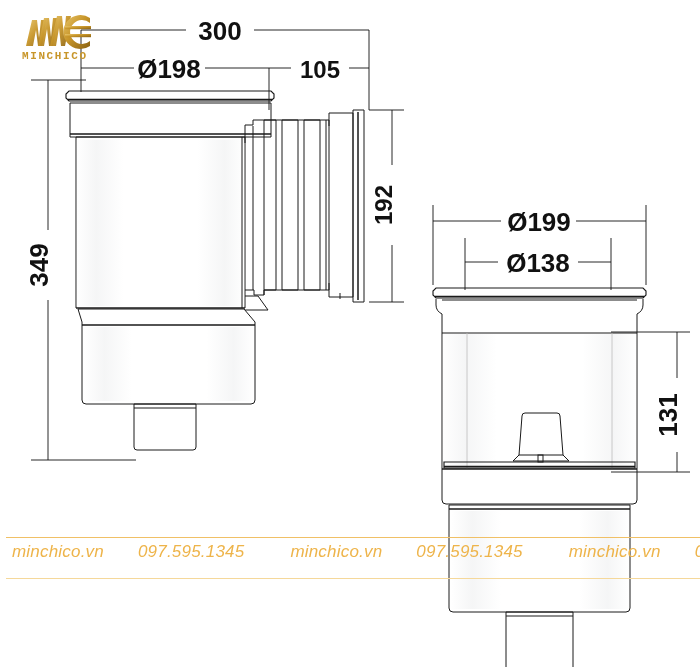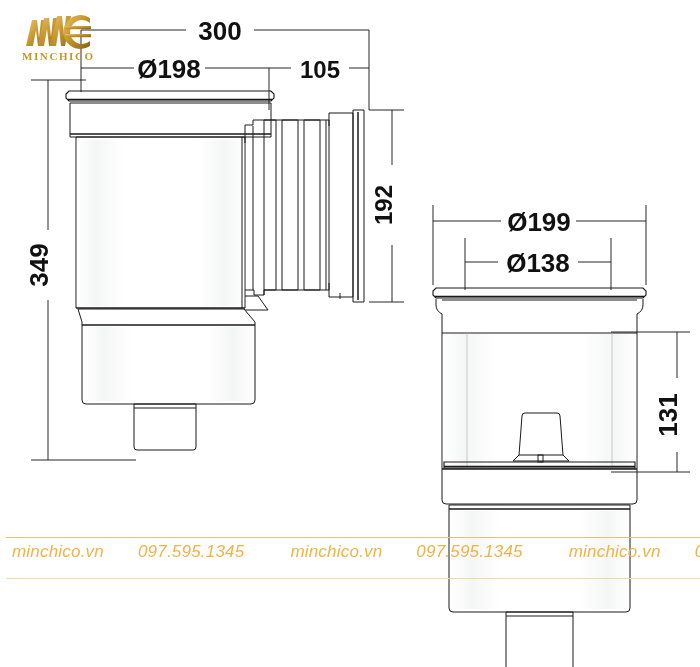--- a/index.html
+++ b/index.html
@@ -12,21 +12,21 @@
   #stage{position:absolute;left:6px;top:0;width:700px;height:579px;}
   svg#drawing{position:absolute;left:0;top:0;width:700px;height:667px;display:block;}
 
   
   #logo{
     position:absolute;left:14px;top:6px;width:96px;height:62px;
     pointer-events:none;
   }
   #logo .logo-text{
     position:absolute;left:2px;top:44px;
-    font-family:Liberation Serif, serif;
+    font-family:Liberation Mono, monospace;
     font-size:11px;font-weight:700;letter-spacing:1.6px;
     color:#c8962a;
     white-space:nowrap;
   }
 
   
   #footer{
     position:absolute;left:0;bottom:0;width:700px;height:42px;
     border-top:1px solid #f0c066;
     border-bottom:1px solid #f5d89a;

